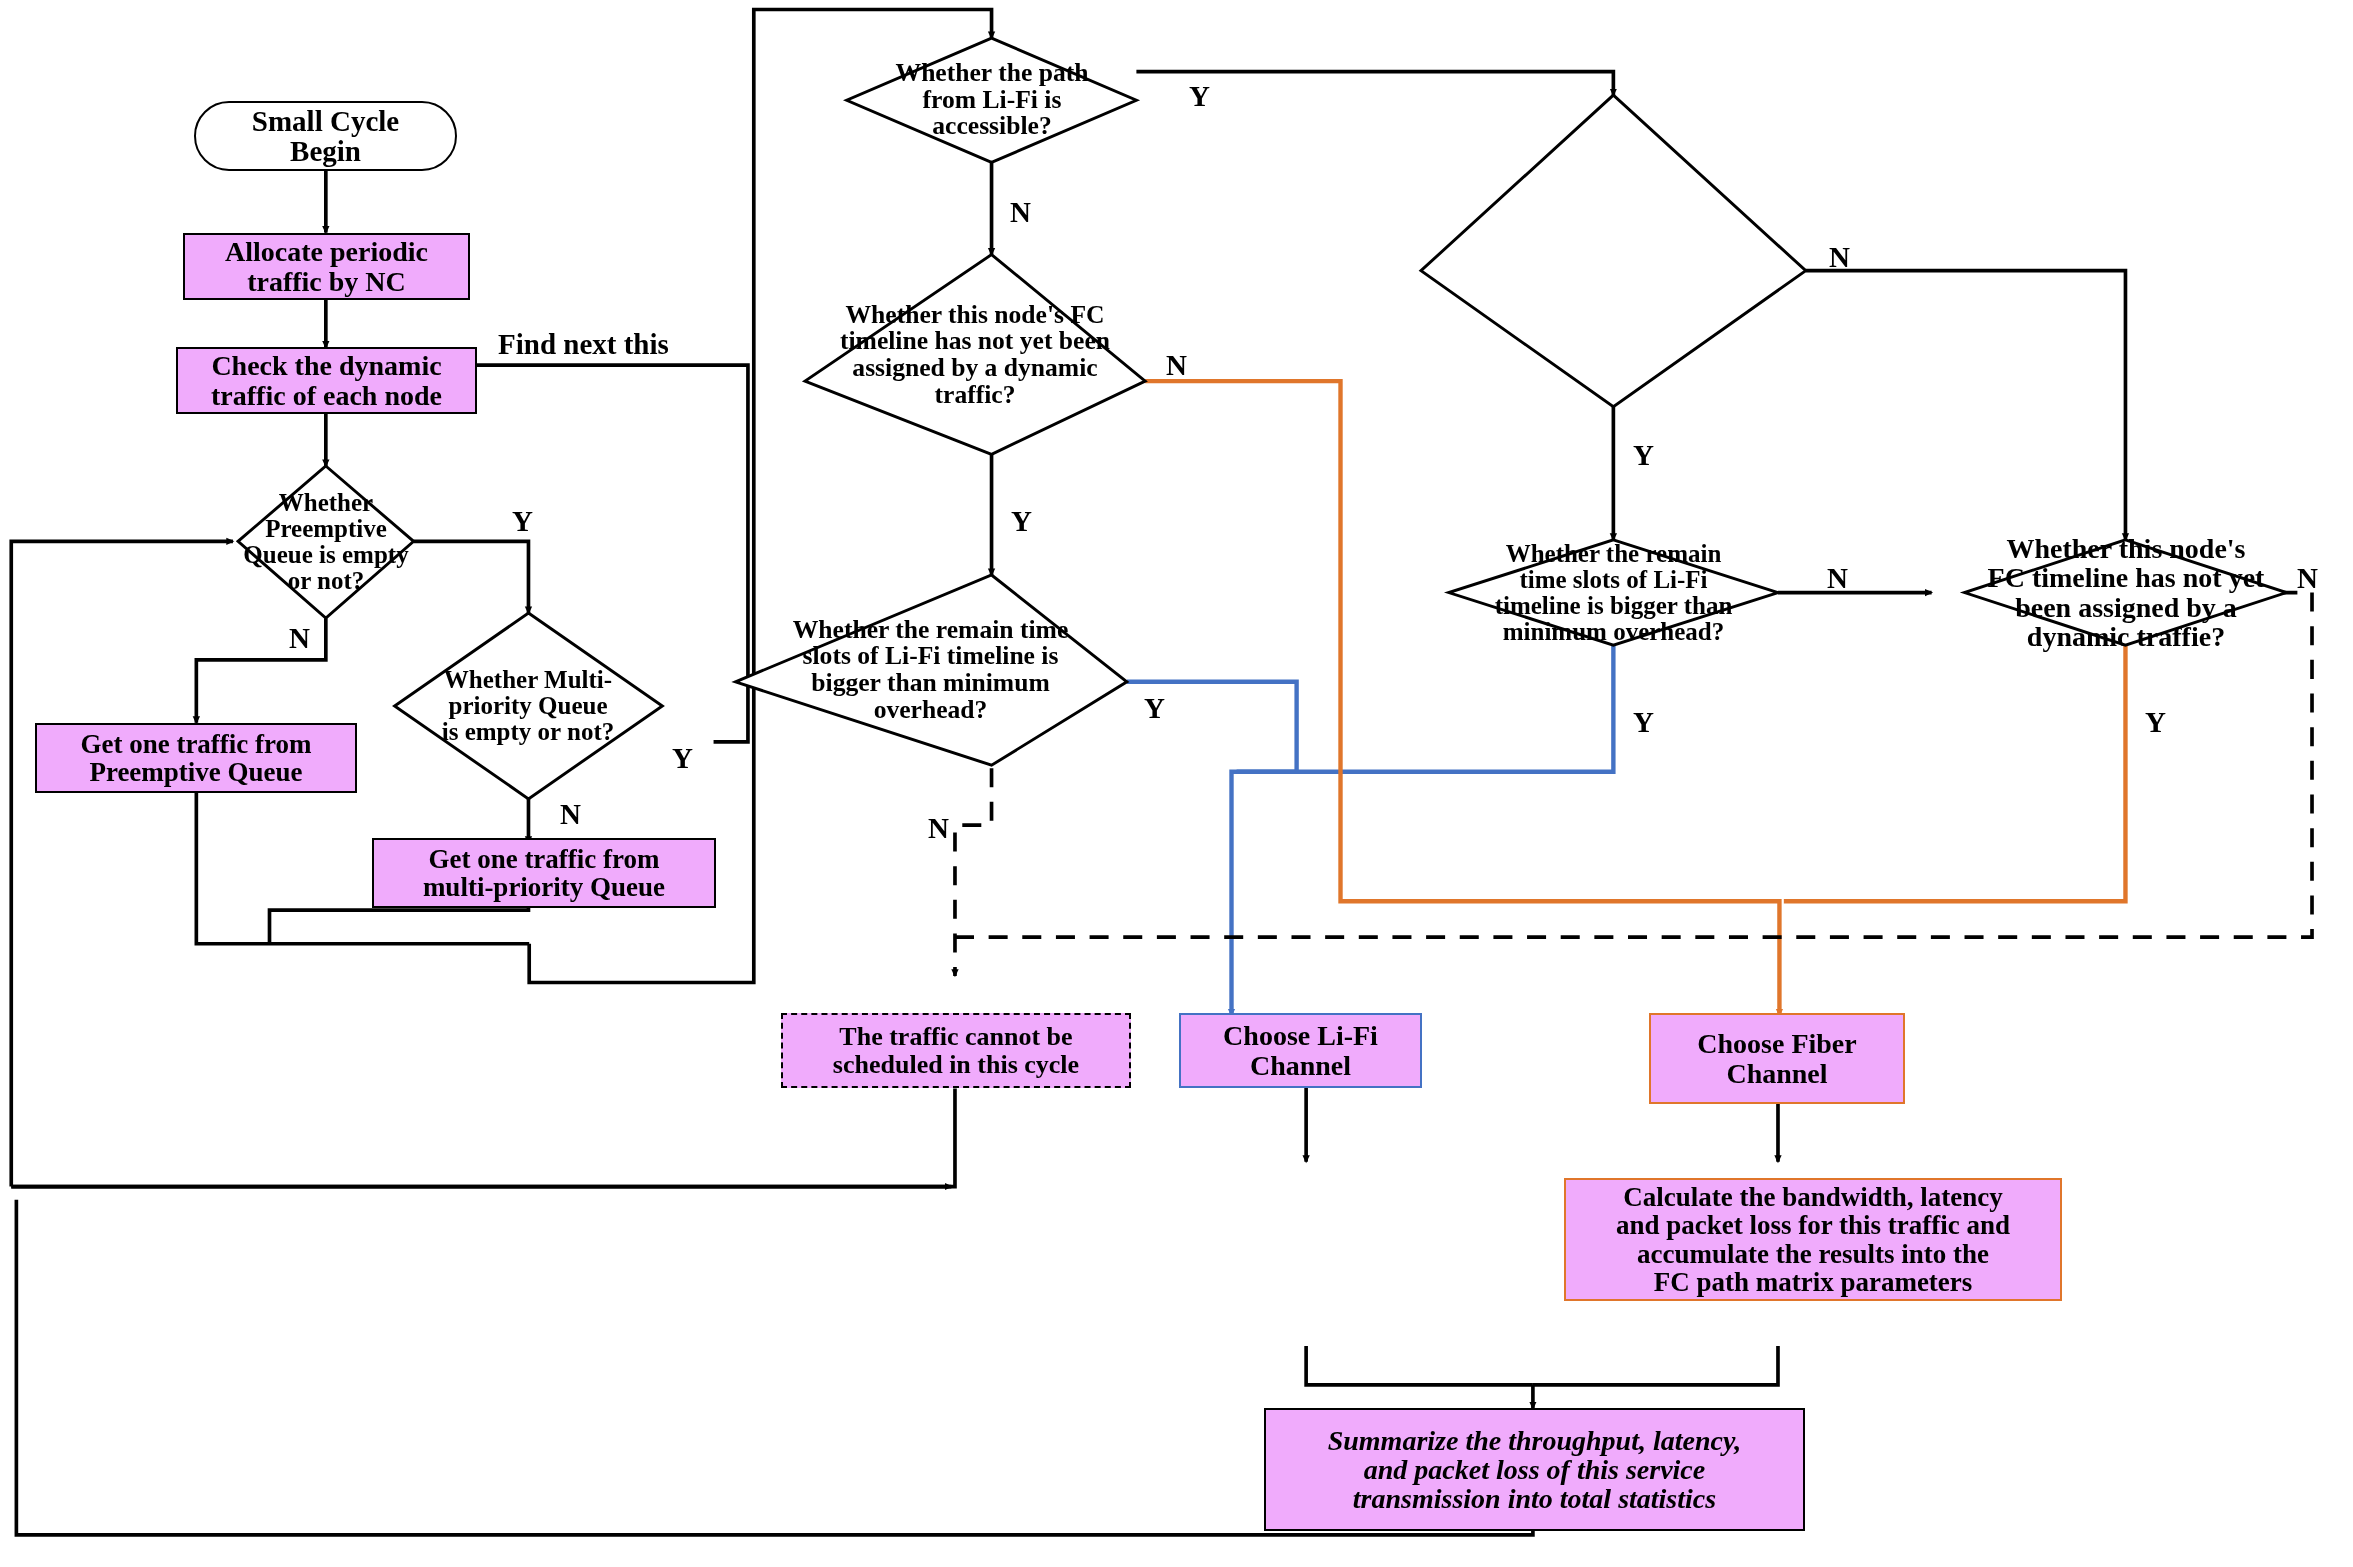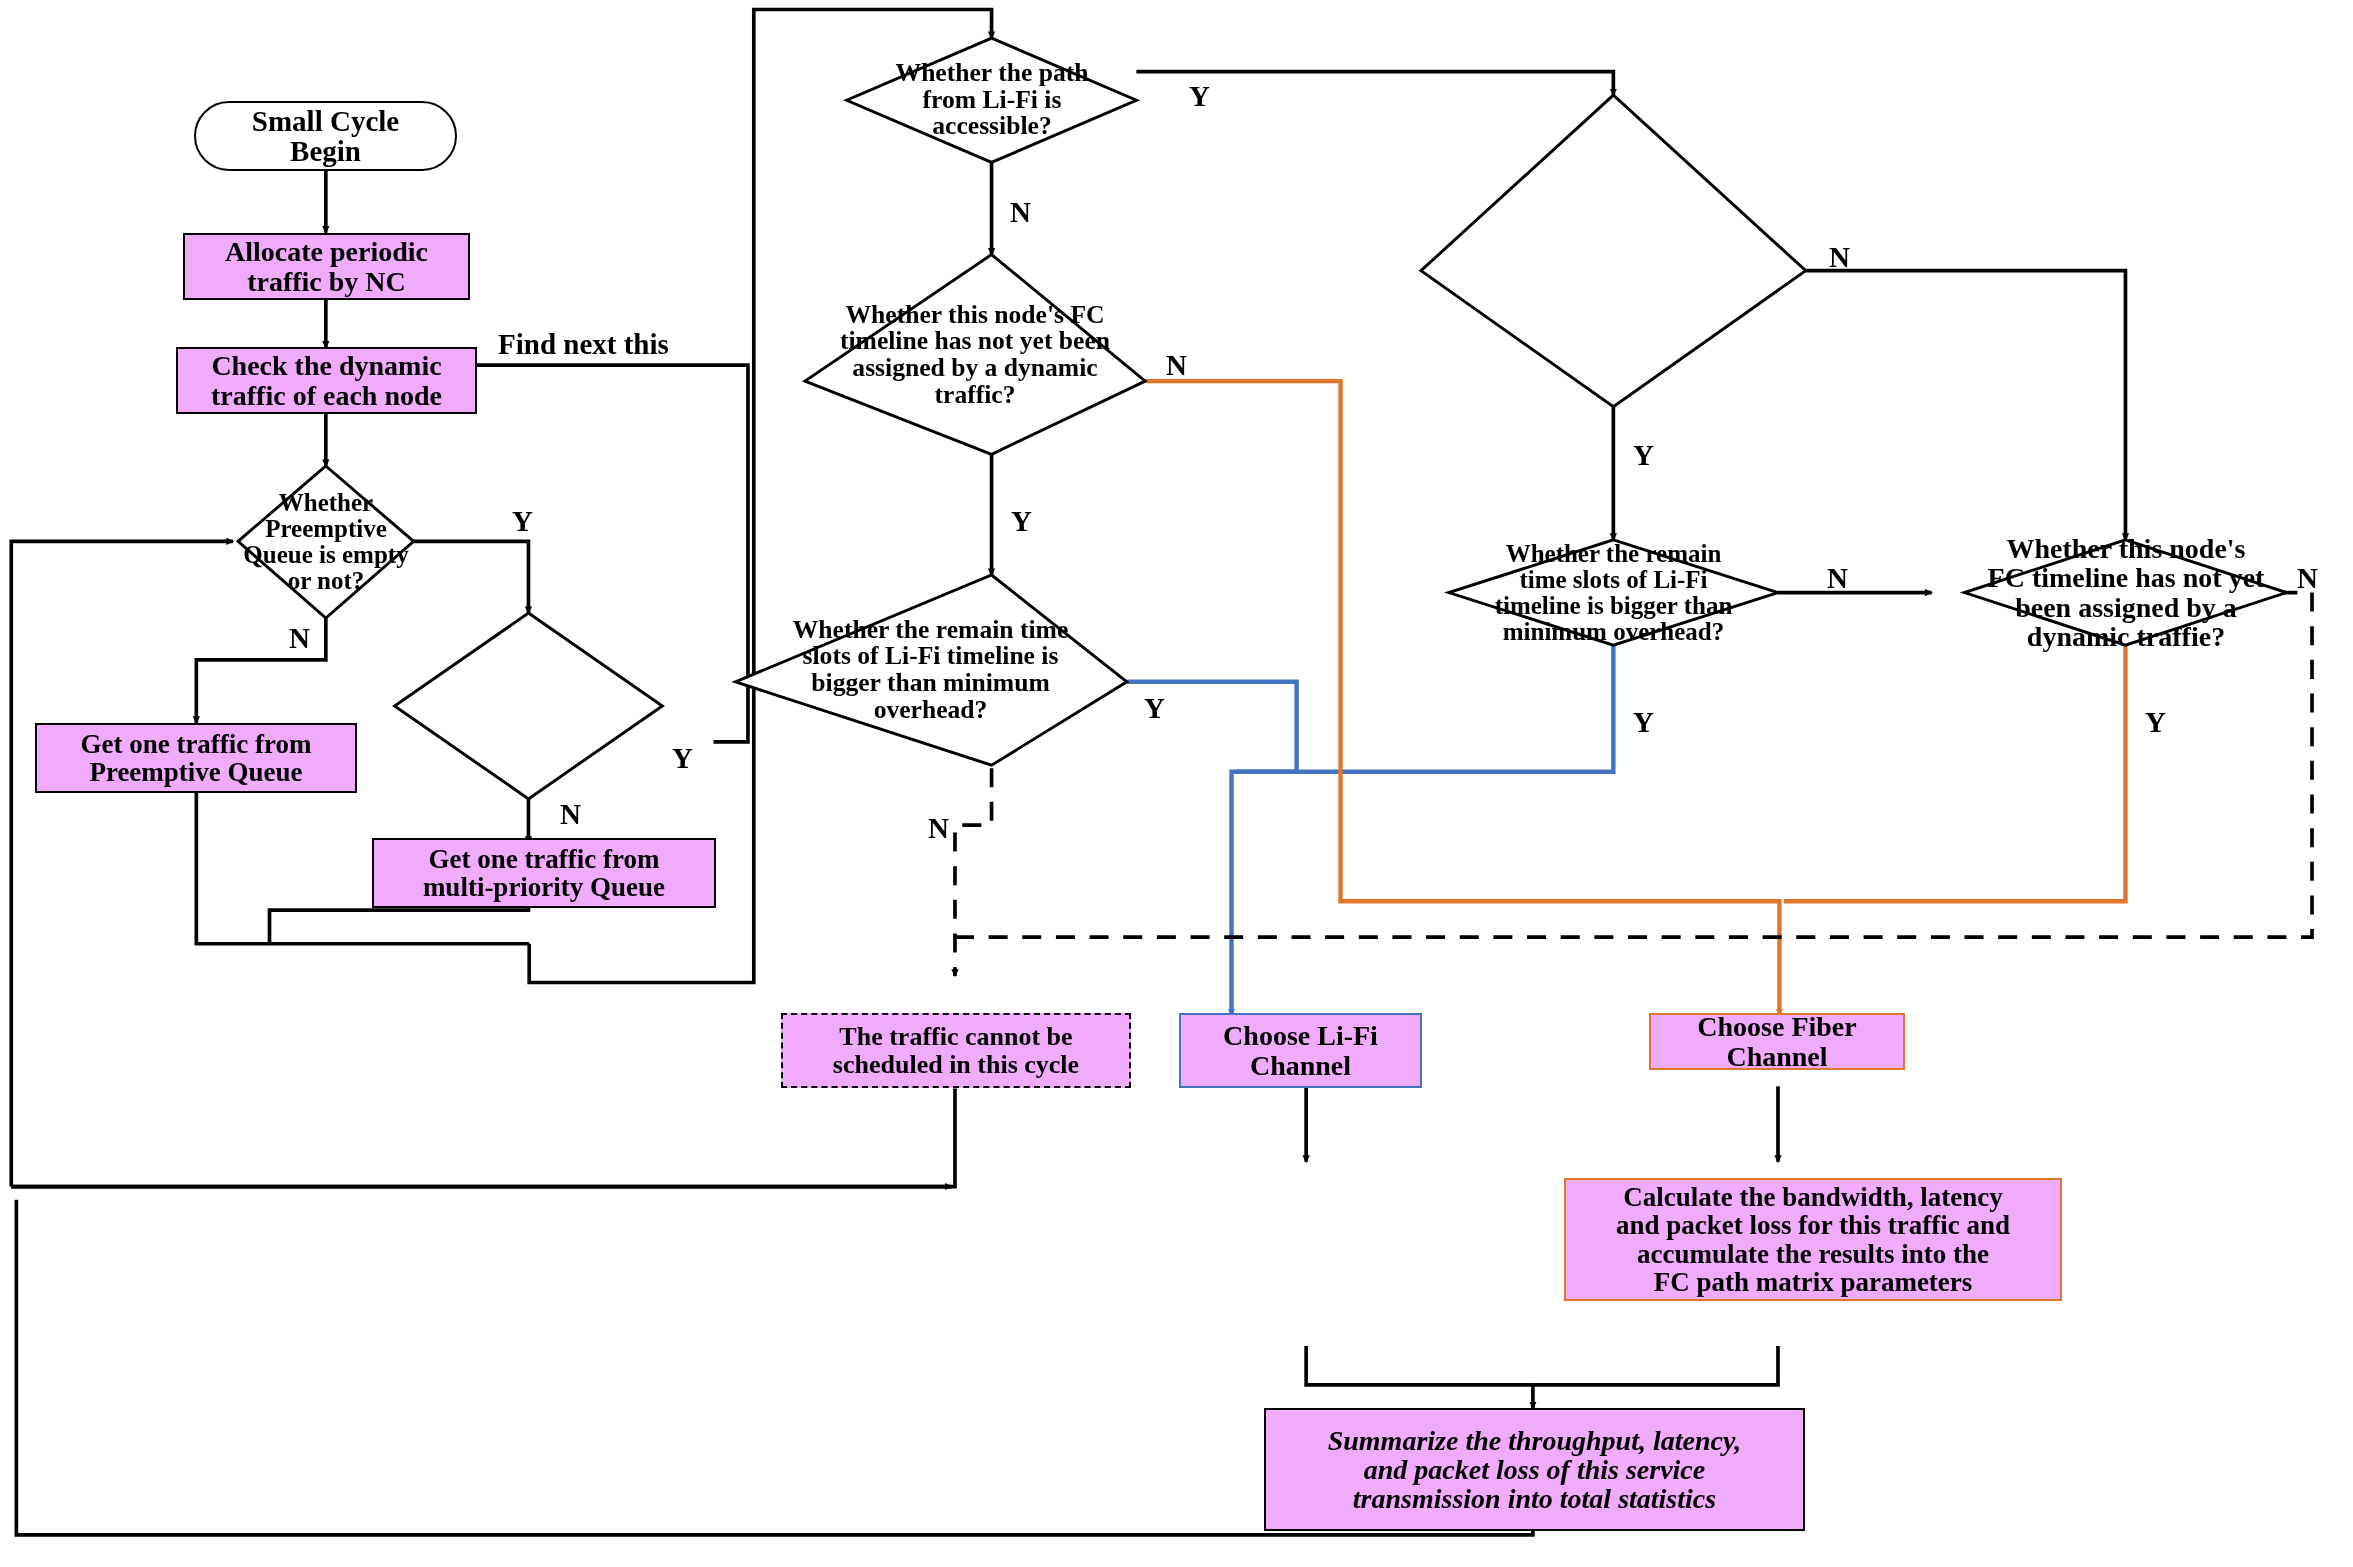--- a/index.html
+++ b/index.html
@@ -134,20 +134,25 @@
 traffic of each node</span>
   </div>
 
   <div class="node diamond" style="left:238px;top:466px;width:176px;height:152px;font-size:25px;">
     <span class="dlabel" style="white-space:pre-line;width:241px;">Whether
 Preemptive
 Queue is empty
 or not?</span>
   </div>
 
+  <div class="node diamond" style="left:394px;top:613px;width:268px;height:186px;font-size:25px;">
+    <span class="dlabel" style="white-space:pre-line;width:219px;">Whether Multi-
+priority Queue
+is empty or not?</span>
+  </div>
 
   <div class="node proc" style="left:35px;top:723px;width:322px;height:70px;font-size:27px;">
     <span style="white-space:pre-line;">Get one traffic from
 Preemptive Queue</span>
   </div>
 
   <div class="node proc" style="left:372px;top:838px;width:344px;height:70px;font-size:27px;">
     <span style="white-space:pre-line;">Get one traffic from
 multi-priority Queue</span>
   </div>
@@ -190,21 +195,21 @@
   <div class="node proc dashed" style="left:781px;top:1013px;width:350px;height:75px;font-size:26px;">
     <span style="white-space:pre-line;">The traffic cannot be
 scheduled in this cycle</span>
   </div>
 
   <div class="node proc blue" style="left:1179px;top:1013px;width:243px;height:75px;font-size:28px;">
     <span style="white-space:pre-line;">Choose Li-Fi
 Channel</span>
   </div>
 
-  <div class="node proc orange" style="left:1649px;top:1013px;width:256px;height:57px;font-size:28px;">
+  <div class="node proc orange" style="left:1649px;top:1013px;width:256px;height:91px;font-size:28px;">
     <span style="white-space:pre-line;">Choose Fiber
 Channel</span>
   </div>
 
 
   <div class="node proc orange" style="left:1564px;top:1178px;width:498px;height:123px;font-size:27px;">
     <span style="white-space:pre-line;">Calculate the bandwidth, latency
 and packet loss for this traffic and
 accumulate the results into the
 FC path matrix parameters</span>

